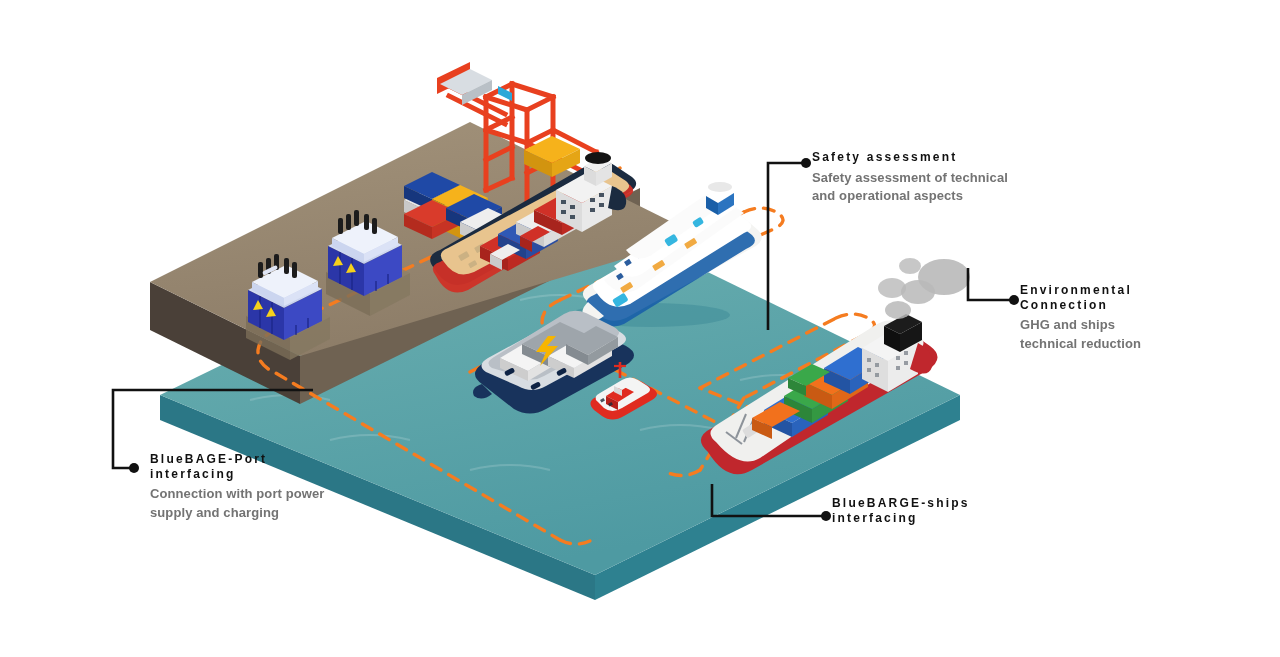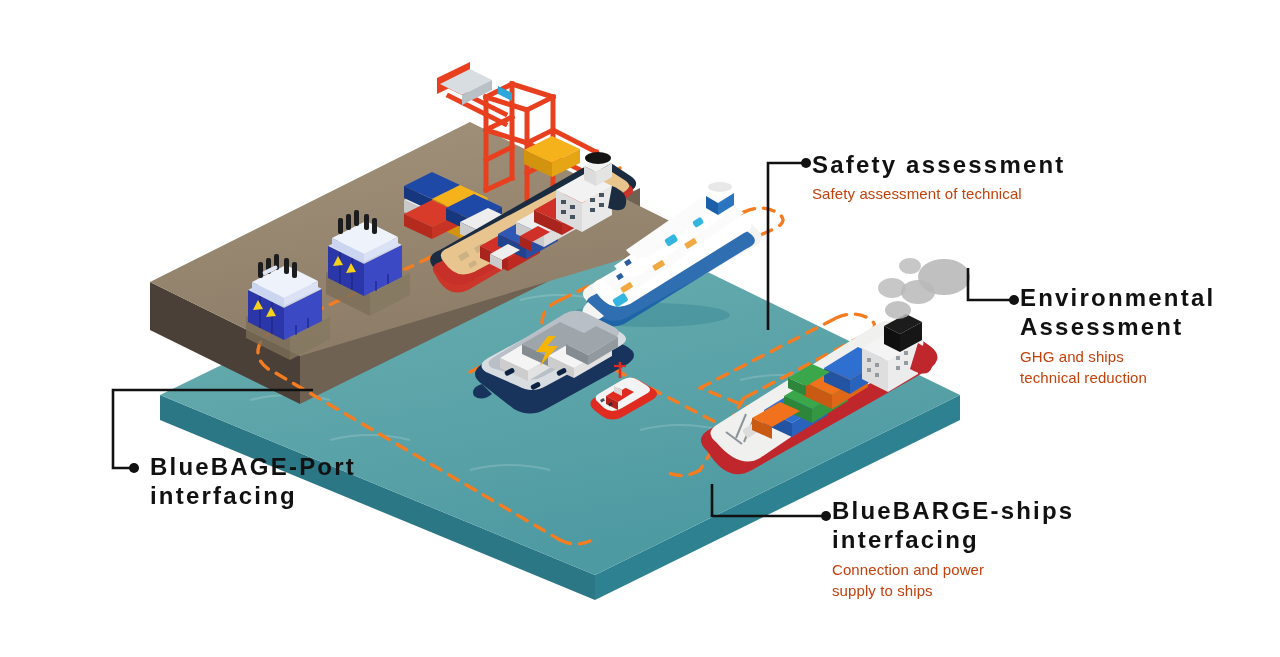--- a/index.html
+++ b/index.html
@@ -3,22 +3,22 @@
 <meta charset="utf-8">
 <style>
   html,body{margin:0;padding:0;background:#ffffff;}
   body{width:1280px;height:657px;position:relative;overflow:hidden;
        font-family:"Liberation Sans","DejaVu Sans",sans-serif;}
   #stage{position:absolute;inset:0;width:1280px;height:657px;}
   svg{display:block;}
 
   .callout{position:absolute;}
   .c-title{font-weight:bold;color:#111111;letter-spacing:2.2px;line-height:1.22;}
-  .c-title.big{font-size:24px;}
-  .c-desc{font-size:15px;color:#c2410c;line-height:1.42;letter-spacing:.1px;margin-top:4px;}
+  .c-title.big{font-size:12px;}
+  .c-desc{font-size:13px;color:#737373;line-height:1.42;letter-spacing:.1px;margin-top:4px;font-weight:bold;}
 
   
   #co-safety{left:812px;top:150px;width:300px;}
   #co-env{left:1020px;top:283px;width:230px;}
   #co-port{left:150px;top:452px;width:260px;}
   #co-ships{left:832px;top:496px;width:260px;}
 </style>
 </head>
 <body>
 
@@ -497,45 +497,46 @@
 
       <path d="M712 484 L712 516 L823 516"></path>
       <circle cx="826" cy="516" r="5" fill="#111111" stroke="none"></circle>
     </g>
   </svg>
 
   <div class="callout" id="co-safety">
     <div class="c-title big">Safety assessment</div>
     <div class="c-desc">
       <div>Safety assessment of technical</div>
+      <div>and operational aspects</div>
     </div>
   </div>
 
   <div class="callout" id="co-env">
     <div class="c-title big">
       <div>Environmental</div>
-      <div>Assessment</div>
+      <div>Connection</div>
     </div>
     <div class="c-desc">
       <div>GHG and ships</div>
       <div>technical reduction</div>
     </div>
   </div>
 
   <div class="callout" id="co-port">
     <div class="c-title big">
       <div>BlueBAGE-Port</div>
       <div>interfacing</div>
     </div>
+    <div class="c-desc">
+      <div>Connection with port power</div>
+      <div>supply and charging</div>
+    </div>
   </div>
 
   <div class="callout" id="co-ships">
     <div class="c-title big">
       <div>BlueBARGE-ships</div>
       <div>interfacing</div>
     </div>
-    <div class="c-desc">
-      <div>Connection and power</div>
-      <div>supply to ships</div>
-    </div>
   </div>
 
 </div>
 
 </body></html>

